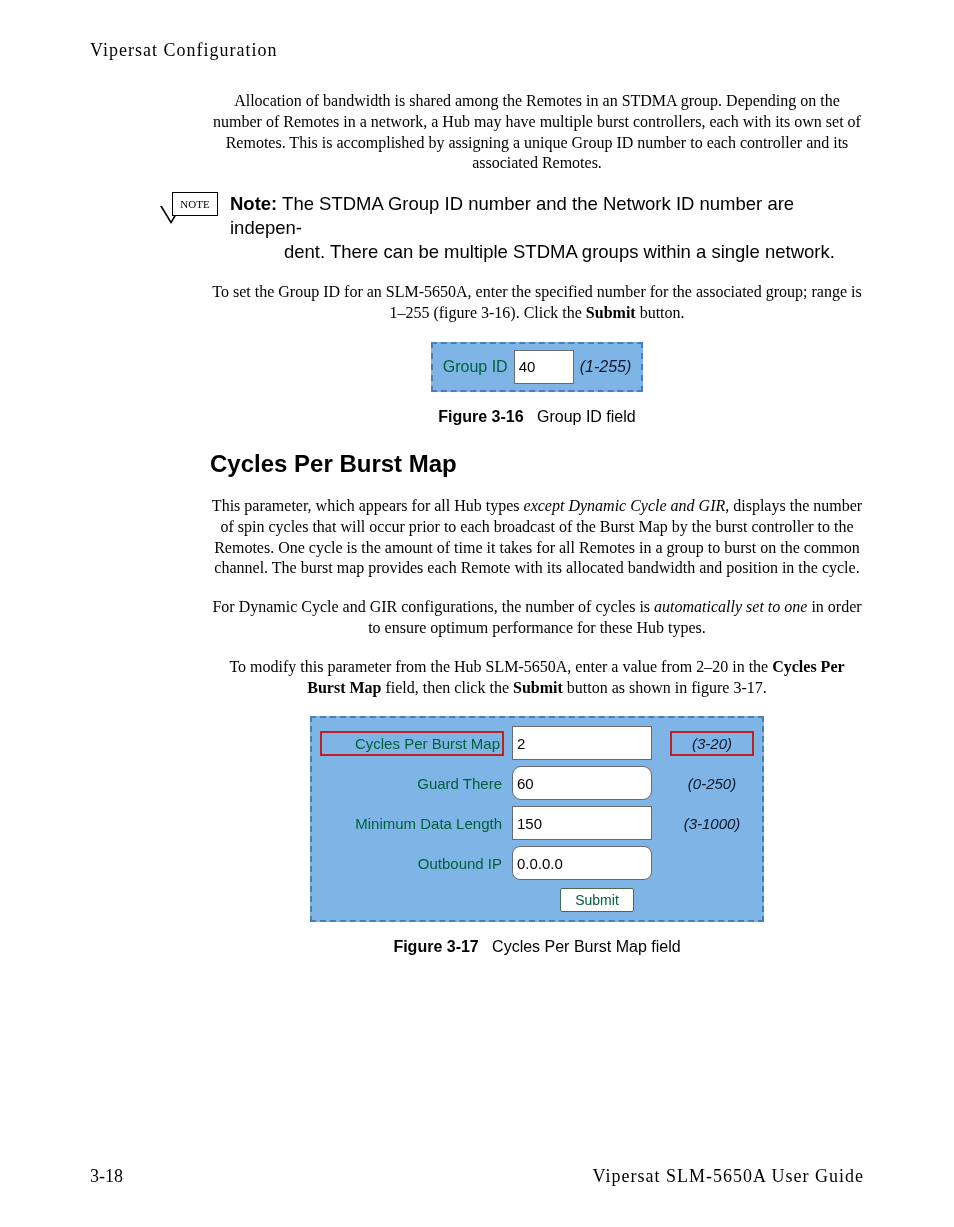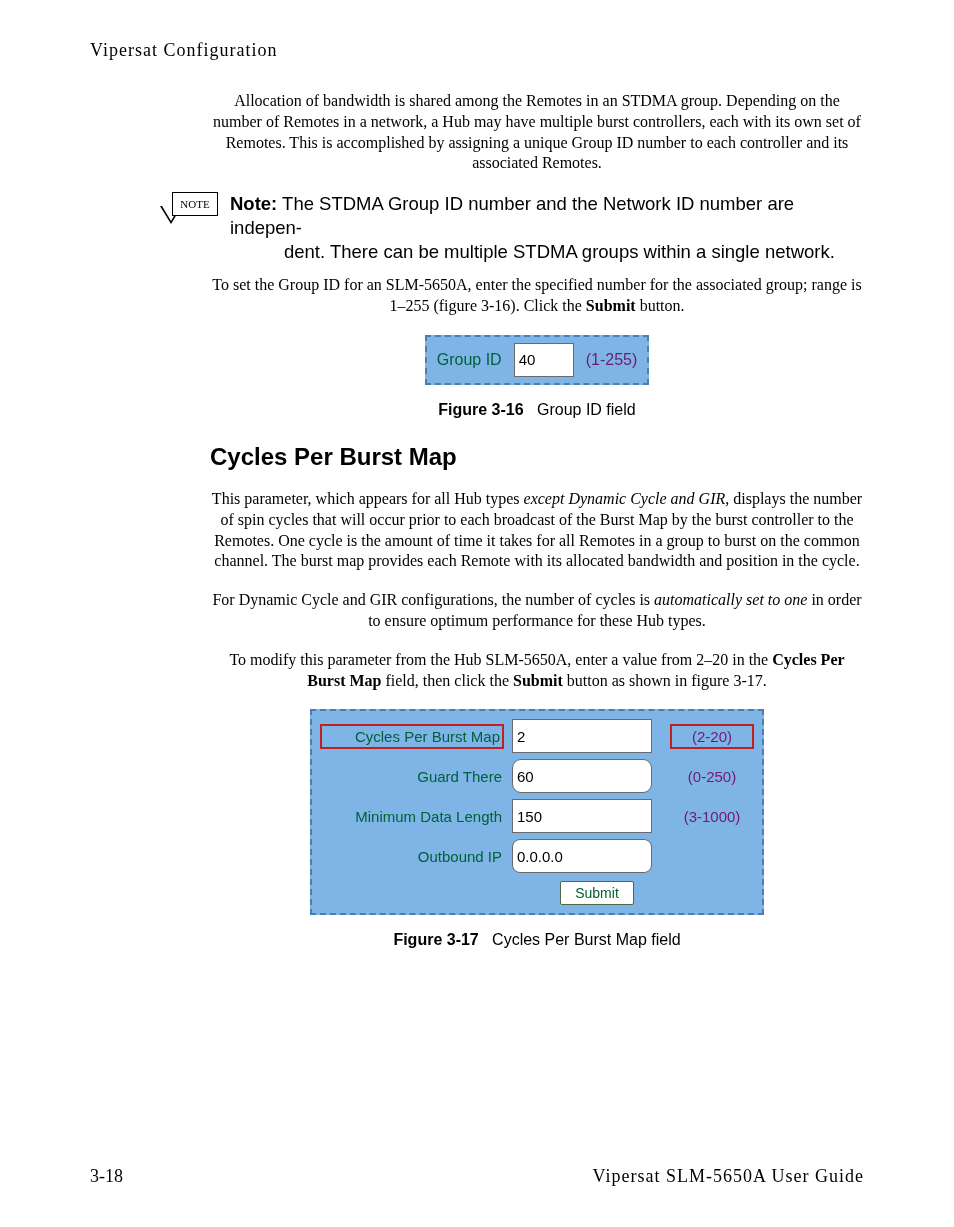--- a/index.html
+++ b/index.html
@@ -1,41 +1,41 @@
 <!DOCTYPE html>
 <html><head>
 <meta charset="utf-8">
 <style>
   * { box-sizing: border-box; margin: 0; padding: 0; }
   html, body { width: 954px; background: #fff; font-family: "Times New Roman", Times, serif; color: #000; }
   .page { width: 954px; min-height: 1227px; padding: 40px 90px 16px 90px; position: relative; }
   .header { font-size: 18px; letter-spacing: 1px; margin-bottom: 30px; }
   .content { margin-left: 120px; }
   .para { font-size: 16px; line-height: 1.3; margin-bottom: 18px; text-align: center; }
-  .note-row { display: flex; align-items: flex-start; margin-left: -50px; margin-bottom: 11px; }
+  .note-row { display: flex; align-items: flex-start; margin-left: -50px; margin-bottom: 18px; }
   .note-icon { position: relative; width: 60px; height: 44px; flex-shrink: 0; margin-right: 10px; }
   .note-box { position: absolute; top: 0; left: 12px; width: 46px; height: 24px; border: 1.5px solid #000; font-size: 11px; display: flex; align-items: center; justify-content: center; font-family: "Times New Roman", serif; background: #fff; }
   .note-tri { position: absolute; top: 14px; left: 0; width: 0; height: 0; border-left: 11px solid transparent; border-right: 11px solid transparent; border-top: 18px solid #000; }
   .note-tri-inner { position: absolute; top: 14px; left: 2px; width: 0; height: 0; border-left: 9px solid transparent; border-right: 9px solid transparent; border-top: 15px solid #fff; }
   .note-text { font-family: Arial, Helvetica, sans-serif; font-size: 18.5px; line-height: 1.3; }
   .note-text .bold { font-weight: bold; }
   .note-indent { margin-left: 54px; }
   .bold { font-weight: bold; }
   .italic { font-style: italic; }
   .fig-wrap { text-align: center; margin: 18px 0 24px 0; }
   .fig-caption { font-family: Arial, Helvetica, sans-serif; font-size: 16px; margin-top: 16px; }
   .fig-caption b { font-weight: bold; }
   .h2 { font-family: Arial, Helvetica, sans-serif; font-size: 24px; font-weight: bold; margin: 20px 0 18px 0; }
 
   
   .ui-snip { display: inline-block; background: #7fb4e6; border: 2px dashed #4a7fb5; padding: 6px 10px 6px 10px; font-family: Arial, Helvetica, sans-serif; font-size: 16px; }
-  .ui-row { display: flex; align-items: center; gap: 12px; }
+  .ui-row { display: flex; align-items: center; gap: 6px; }
   .ui-label { color: #00603a; font-weight: normal; white-space: nowrap; }
   .ui-input { background: #fff; border: 1px solid #6a6a6a; height: 34px; font-family: Arial, sans-serif; font-size: 15px; padding: 2px 4px; }
-  .ui-range { color: #701a75; font-weight: normal; white-space: nowrap; }
+  .ui-range { color: #0f172a; font-weight: normal; white-space: nowrap; font-style: italic; }
 
   
   .ui-snip2 { display: inline-block; background: #7fb4e6; border: 2px dashed #4a7fb5; padding: 8px 10px 8px 10px; font-family: Arial, Helvetica, sans-serif; font-size: 15px; }
   .form-grid { display: grid; grid-template-columns: 180px 150px 80px; row-gap: 6px; column-gap: 10px; align-items: center; }
   .form-grid .ui-label { text-align: right; }
   .redbox { outline: 2px solid #c02020; outline-offset: 0; padding: 2px; }
   .ui-btn { background: #fff; border: 1px solid #4a6a4a; color: #00603a; font-family: Arial, sans-serif; font-size: 14px; padding: 3px 14px; border-radius: 2px; cursor: pointer; }
   .btn-row { margin-top: 8px; margin-left: 120px; }
 
   .footer { position: absolute; bottom: 40px; left: 90px; right: 90px; display: flex; justify-content: space-between; font-size: 18px; }
@@ -94,21 +94,21 @@
 
     <p class="para">
       <span>To modify this parameter from the Hub SLM-5650A, enter a value from 2–20 in the </span><span class="bold">Cycles Per Burst Map</span><span> field, then click the </span><span class="bold">Submit</span><span> button as shown in figure 3-17.</span>
     </p>
 
     <div class="fig-wrap">
       <div class="ui-snip2">
         <div class="form-grid" id="fig17-grid">
             <span class="ui-label redbox">Cycles Per Burst Map</span>
             <input class="ui-input" value="2" style="width: 140px;">
-            <span class="ui-range redbox">(2-20)</span>
+            <span class="ui-range redbox">(3-20)</span>
             <span class="ui-label">Guard There</span>
             <input class="ui-input" value="60" style="width: 140px; border-radius: 9px;">
             <span class="ui-range">(0-250)</span>
             <span class="ui-label">Minimum Data Length</span>
             <input class="ui-input" value="150" style="width: 140px;">
             <span class="ui-range">(3-1000)</span>
             <span class="ui-label">Outbound IP</span>
             <input class="ui-input" value="0.0.0.0" style="width: 140px; border-radius: 8px;">
             <span class="ui-range"></span>
           </div>

